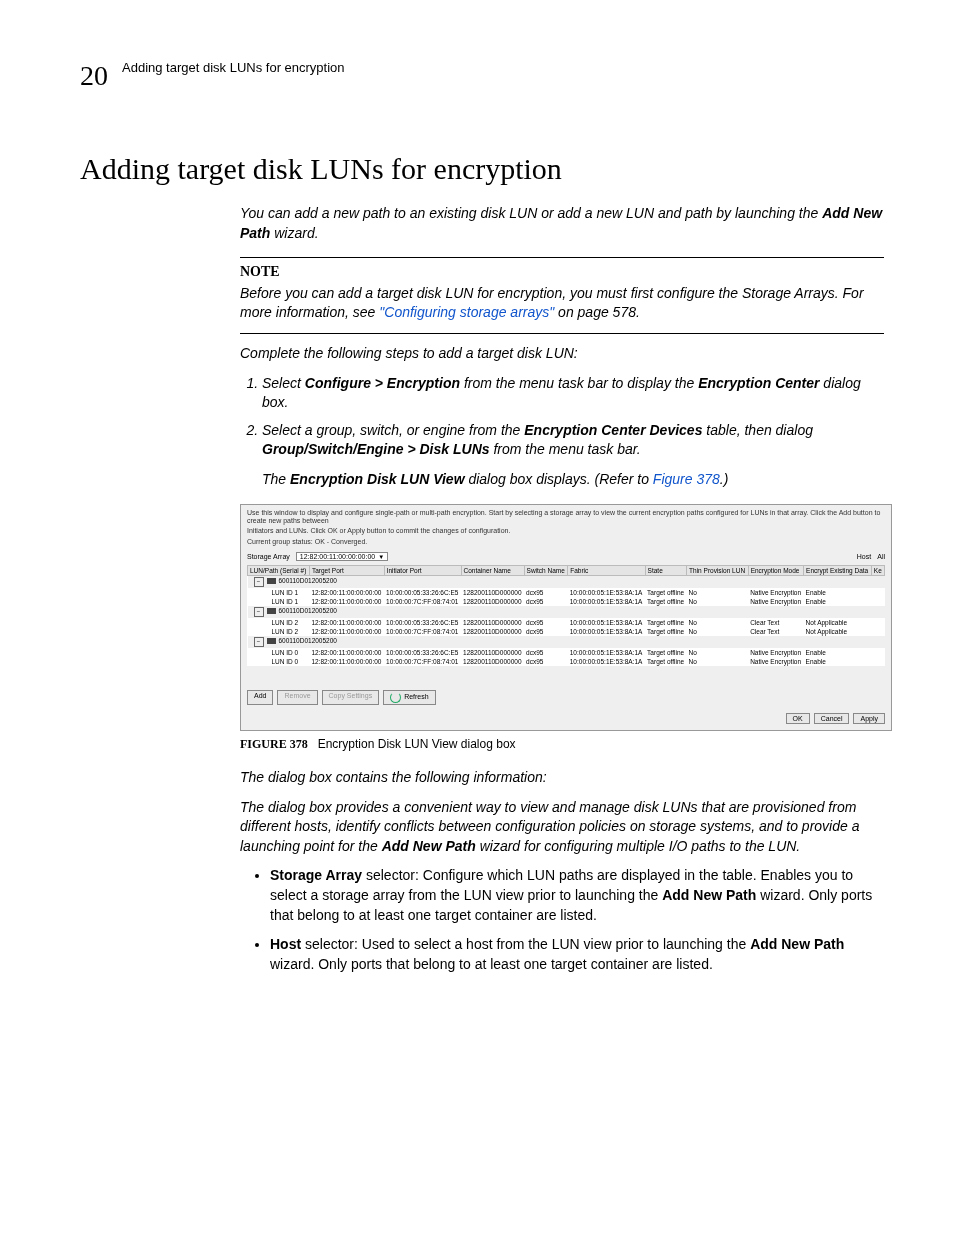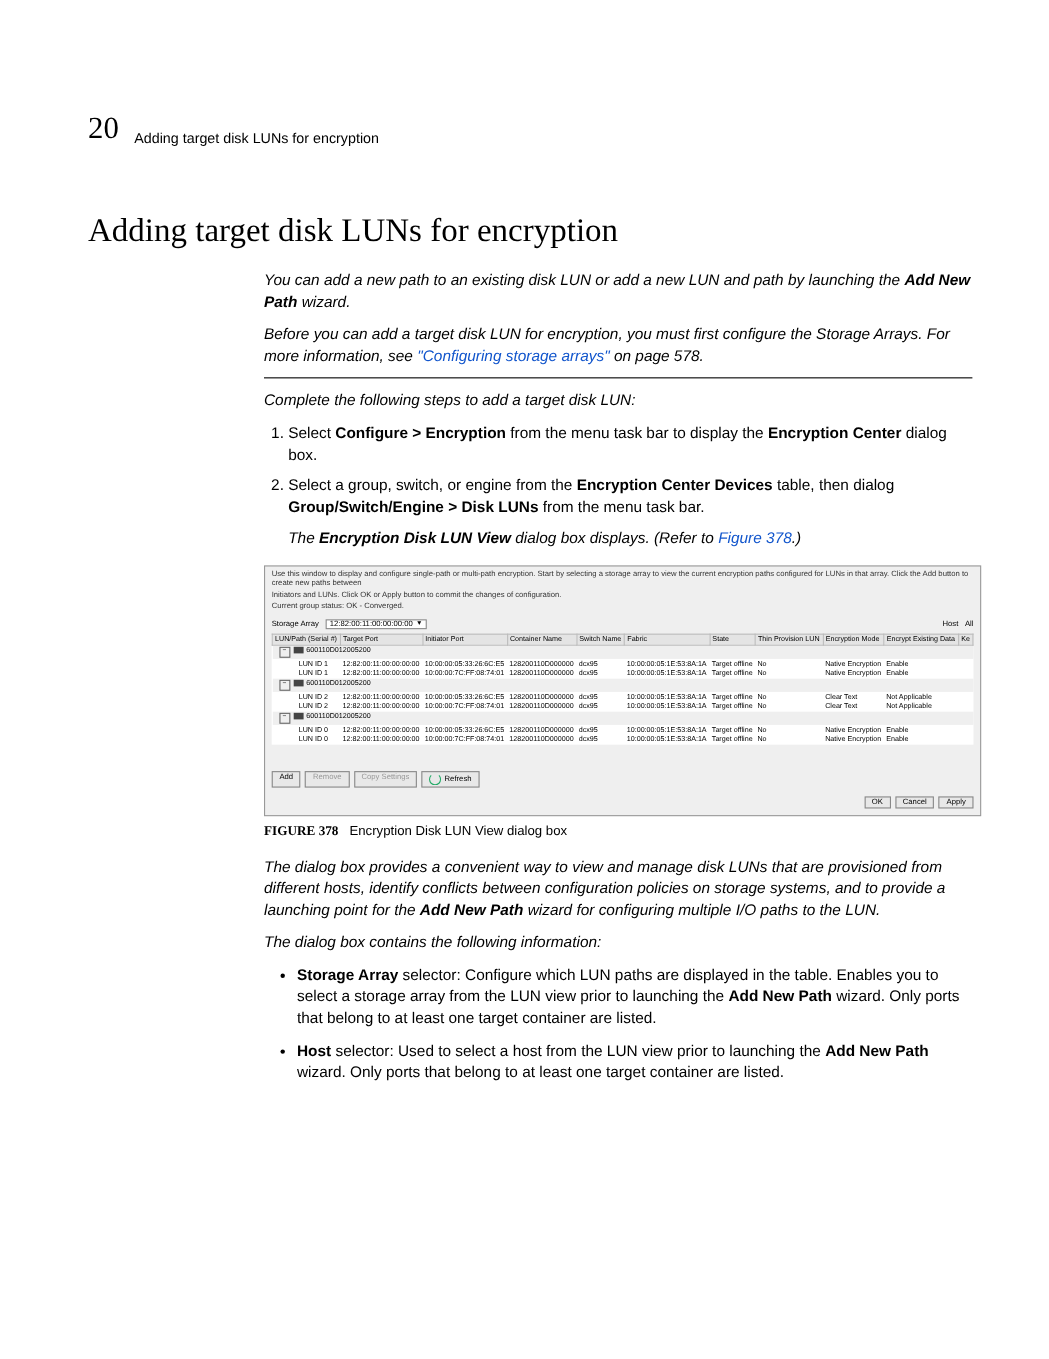--- a/index.html
+++ b/index.html
@@ -7,25 +7,24 @@
     font-size: 14px;
     color: #000;
     margin: 0;
     padding: 60px 70px 60px 80px;
     width: 954px;
     box-sizing: border-box;
     background: #fff;
   }
   .page-header {
     display: flex;
-    align-items: flex-end;
+    align-items: flex-start;
     gap: 14px;
     border-bottom: none;
     margin-bottom: 60px;
-    margin-top: 41px;
   }
   .page-number {
     font-family: Georgia, 'Times New Roman', serif;
     font-size: 28px;
     font-weight: normal;
   }
   .header-title {
     font-size: 13px;
   }
   h1.main-title {
@@ -50,21 +49,21 @@
     margin-bottom: 2px;
   }
   .note-text {
     border-bottom: 1px solid #000;
     padding-bottom: 10px;
     margin-bottom: 14px;
   }
   .link { color: #1155cc; }
   .bold { font-weight: bold; }
   ol.steps { padding-left: 22px; margin: 10px 0; }
-  ol.steps li { margin-bottom: 8px; }
+  ol.steps li { margin-bottom: 8px; font-style: italic; }
   ul.bullets { list-style-type: disc; padding-left: 30px; margin: 8px 0; }
   ul.bullets li { margin-bottom: 10px; }
 
   
   .screenshot {
     margin: 14px 0 6px 160px;
     border: 1px solid #999;
     background: #efefef;
     font-size: 7px;
     padding: 4px 6px 6px 6px;
@@ -106,20 +105,21 @@
   <span class="header-title">Adding target disk LUNs for encryption</span>
 </div>
 
 <h1 class="main-title">Adding target disk LUNs for encryption</h1>
 
 <div class="body-text">
   <p>
     <span>You can add a new path to an existing disk LUN or add a new LUN and path by launching the </span><span class="bold">Add New Path</span><span> wizard.</span>
   </p>
 
+  <div class="note-title">NOTE</div>
   <p class="note-text">
     <span>Before you can add a target disk LUN for encryption, you must first configure the Storage Arrays. For more information, see </span><span class="link">"Configuring storage arrays"</span><span> on page 578.</span>
   </p>
 
   <p>Complete the following steps to add a target disk LUN:</p>
 
   <ol class="steps">
     <li>
       <span>Select </span><span class="bold">Configure &gt; Encryption</span><span> from the menu task bar to display the </span><span class="bold">Encryption Center</span><span> dialog box.</span>
     </li>
@@ -266,24 +266,24 @@
     <span class="ss-btn">Cancel</span>
     <span class="ss-btn">Apply</span>
   </div>
 </div>
 
 <div class="figure-caption">
   <span class="figlabel">FIGURE 378</span>&nbsp;&nbsp;&nbsp;<span>Encryption Disk LUN View dialog box</span>
 </div>
 
 <div class="body-text">
+  <p>The dialog box contains the following information:</p>
   <p>
     <span>The dialog box provides a convenient way to view and manage disk LUNs that are provisioned from different hosts, identify conflicts between configuration policies on storage systems, and to provide a launching point for the </span><span class="bold">Add New Path</span><span> wizard for configuring multiple I/O paths to the LUN.</span>
   </p>
-  <p>The dialog box contains the following information:</p>
   <ul class="bullets">
     <li>
       <span class="bold">Storage Array</span><span> selector: Configure which LUN paths are displayed in the table. Enables you to select a storage array from the LUN view prior to launching the </span><span class="bold">Add New Path</span><span> wizard. Only ports that belong to at least one target container are listed.</span>
     </li>
     <li>
       <span class="bold">Host</span><span> selector: Used to select a host from the LUN view prior to launching the </span><span class="bold">Add New Path</span><span> wizard. Only ports that belong to at least one target container are listed.</span>
     </li>
   </ul>
 </div>
 

